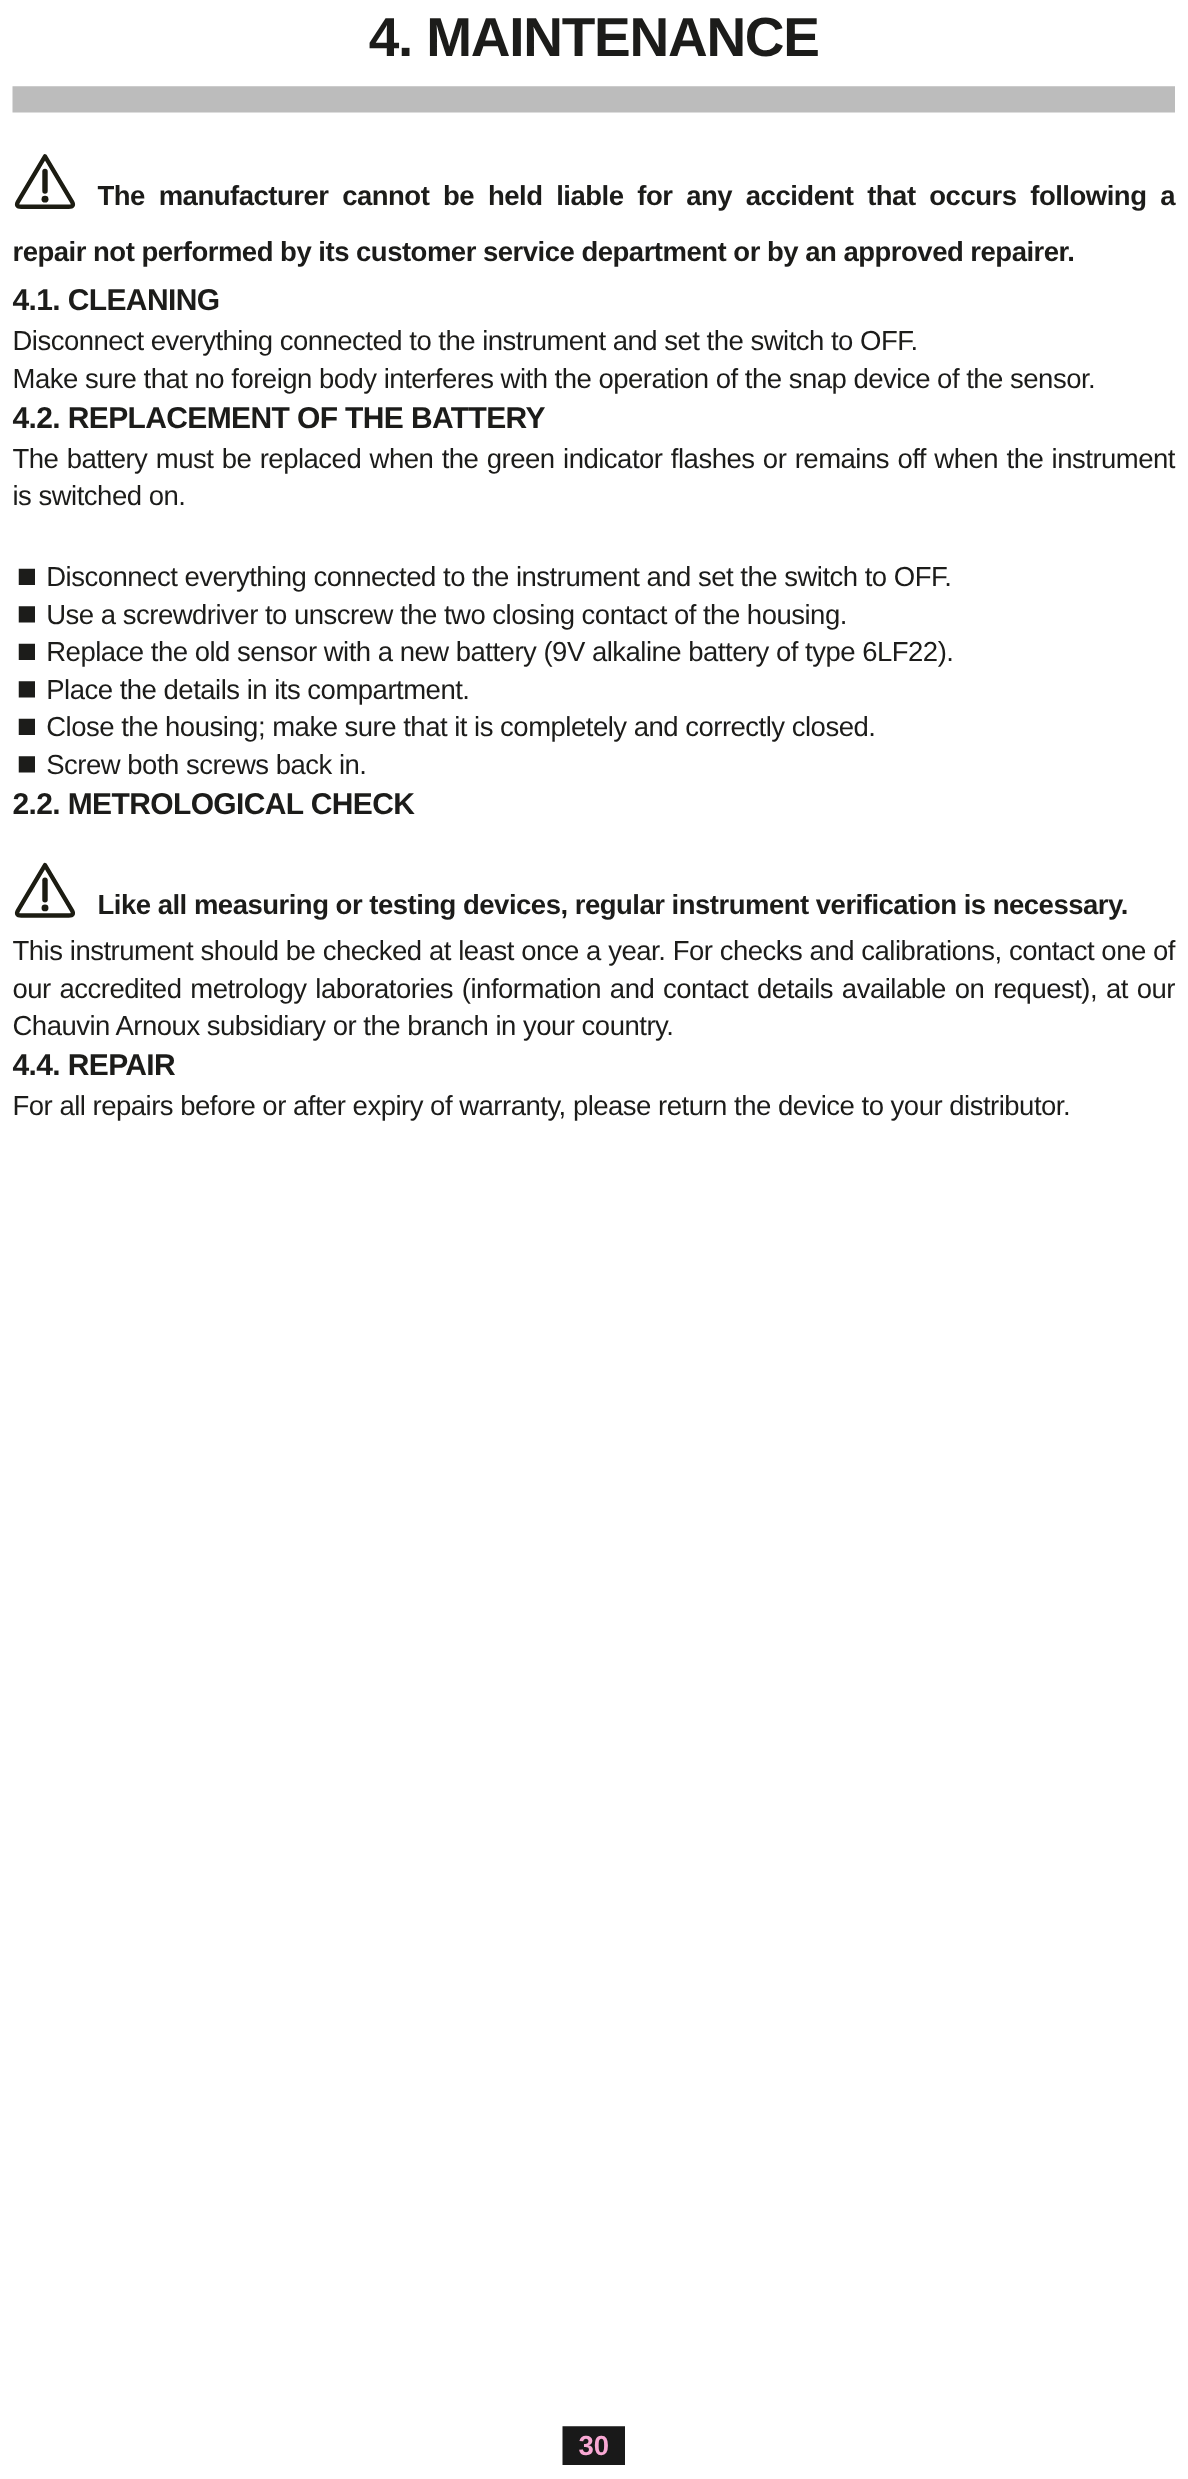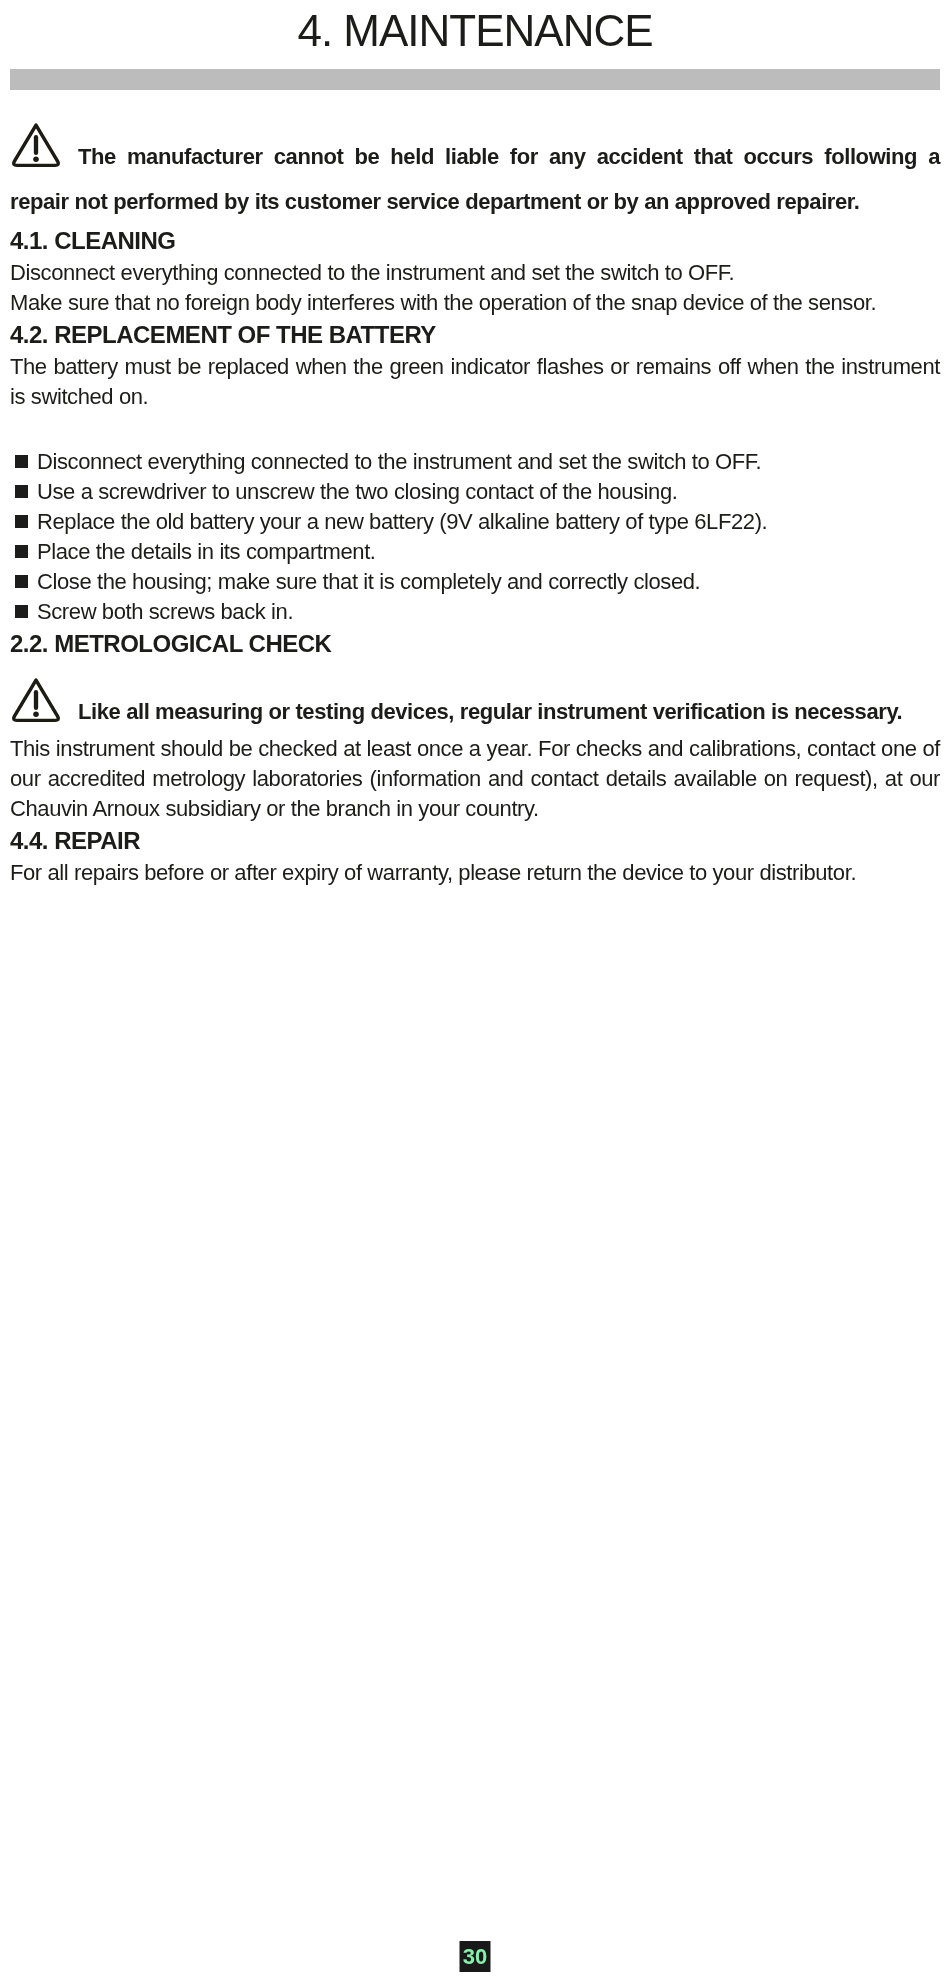--- a/index.html
+++ b/index.html
@@ -11,34 +11,34 @@
     font-family: "Liberation Sans", "DejaVu Sans", sans-serif;
     position: relative;
     overflow: hidden;
   }
   .page { padding: 8px 10px 0 10px; }
 
   h1.doc-title {
     margin: 0;
     font-size: 44px;
     line-height: 46px;
-    font-weight: normal;
+    font-weight: bold;
     text-align: center;
     letter-spacing: -1px;
   }
 
   .gray-bar {
     height: 21px;
     background: #bcbcbc;
     margin-top: 15px;
   }
 
   .warning-block { position: relative; }
   .warning-block.first { margin-top: 44px; }
-  .warning-block.second { margin-top: 28px; }
+  .warning-block.second { margin-top: 40px; }
   .warn-icon {
     position: absolute;
     left: 0;
     top: -14px;
     width: 52px;
     height: 50px;
   }
   .warn-icon svg { width: 52px; height: 50px; display: block; }
   .warn-text {
     margin: 0;
@@ -96,24 +96,24 @@
     width: 13px;
     height: 13px;
     background: #1c1c1a;
   }
 
   .page-number-box {
     position: absolute;
     top: 1941px;
     left: 50%;
     transform: translateX(-50%);
-    width: 31px;
+    width: 50px;
     height: 31px;
     background: #191919;
-    color: #86efac;
+    color: #f9a8d4;
     font-size: 22px;
     font-weight: bold;
     display: flex;
     align-items: center;
     justify-content: center;
   }
 </style>
 </head>
 <body>
 
@@ -141,21 +141,21 @@
 
   <p class="body-text mt-35">Make sure that no foreign body interferes with the operation of the snap device of the sensor.</p>
 
   <h2 class="section-heading mt-h42">4.2. REPLACEMENT OF THE BATTERY</h2>
 
   <p class="body-text mt-24">The battery must be replaced when the green indicator flashes or remains off when the instrument is switched on.</p>
 
   <ul class="square-list">
     <li>Disconnect everything connected to the instrument and set the switch to OFF.</li>
     <li>Use a screwdriver to unscrew the two closing contact of the housing.</li>
-    <li>Replace the old battery your a new battery (9V alkaline battery of type 6LF22).</li>
+    <li>Replace the old sensor with a new battery (9V alkaline battery of type 6LF22).</li>
     <li>Place the details in its compartment.</li>
     <li>Close the housing; make sure that it is completely and correctly closed.</li>
     <li>Screw both screws back in.</li>
   </ul>
 
   <h2 class="section-heading mt-h43">2.2. METROLOGICAL CHECK</h2>
 
   <div class="warning-block second">
     <span class="warn-icon">
       <svg viewBox="0 0 60 56" xmlns="http://www.w3.org/2000/svg">

